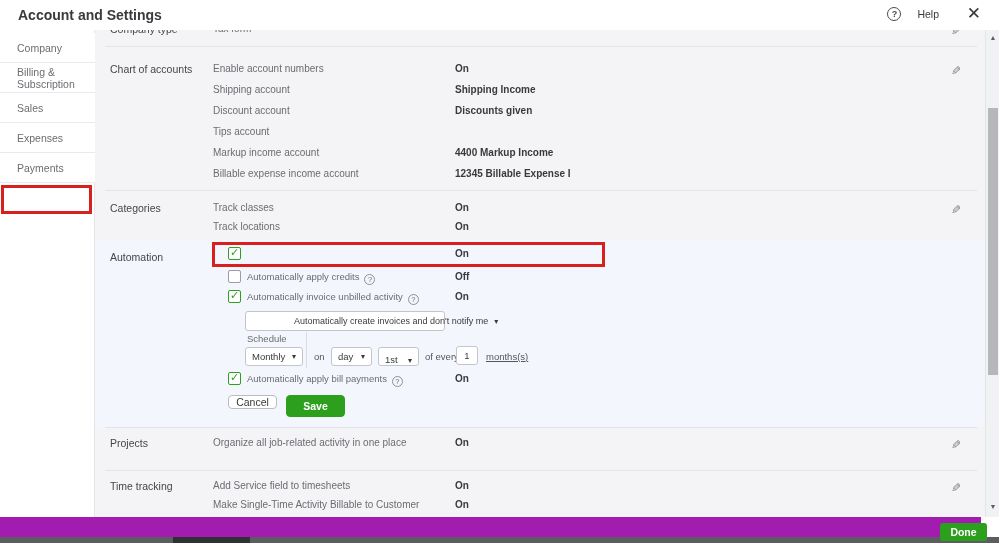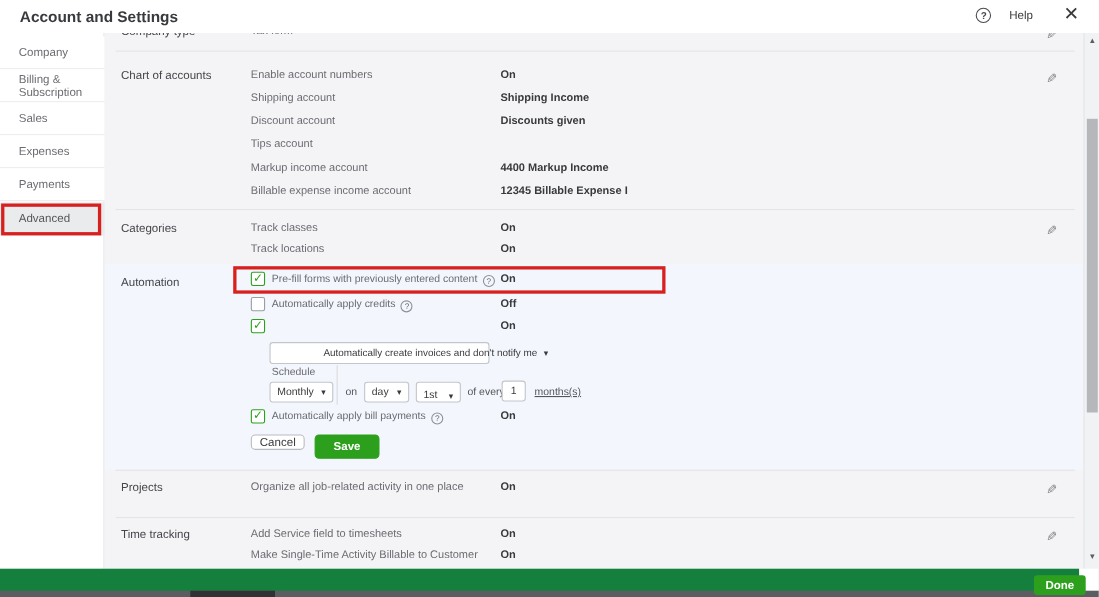--- a/index.html
+++ b/index.html
@@ -24,21 +24,21 @@
   .sidebar { position:absolute; left:0; top:30px; width:95px; height:487px; background:#fff; border-right:1px solid #e4e5e8; z-index:4; }
   .side-item { position:absolute; left:0; width:95px; height:30px; border-bottom:1px solid #e9eaec;
                font-size:10.5px; color:#6c6d72; display:flex; align-items:center; padding-left:17px; cursor:pointer; background:#fff; }
   .side-item.selected { background:#eaebed; color:#55565b; }
   .side-annotation { position:absolute; left:1px; top:185px; width:91px; height:29px;
                      border:3px solid #d8201f; z-index:6; pointer-events:none; }
   
   .content { position:absolute; left:95px; top:30px; width:890px; height:487px; background:#f4f4f6; overflow:hidden; }
   .divider { position:absolute; left:10px; right:8px; height:1px; background:#e3e4e8; }
   .sec-title { position:absolute; left:15px; font-size:10.5px; color:#45464b; }
-  .lbl { position:absolute; left:133px; font-size:10px; color:#6b6c72; white-space:nowrap; }
+  .lbl { position:absolute; left:118px; font-size:10px; color:#6b6c72; white-space:nowrap; }
   .val { position:absolute; left:360px; font-size:10px; font-weight:700; color:#393a3d; white-space:nowrap; }
   .pencil { position:absolute; left:856px; width:16px; height:16px; color:#7b7c82; font-size:12px; cursor:pointer; }
   .pencil::before { content:"✎"; display:inline-block; transform:scaleX(-1); }
   
   .auto-bg { position:absolute; left:0; top:210px; width:890px; height:187px; background:#f3f6fc; }
   .check { position:absolute; left:133px; width:13px; height:13px; background:#fff; border:1px solid #9a9da3; border-radius:2px; cursor:pointer; }
   .check.checked { border-color:#2ca01c; }
   .check.checked::before { content:"✓"; position:absolute; left:1px; top:-2px; font-size:11px; font-weight:700; color:#2ca01c; }
   .chk-lbl { position:absolute; left:152px; font-size:9.5px; color:#6b6c72; white-space:nowrap; }
   .qicon { display:inline-block; width:11px; height:11px; border:1px solid #8e9096; border-radius:50%;
@@ -56,21 +56,21 @@
   .btn-cancel { left:133px; top:365px; width:49px; height:14px; background:#fff; border:1px solid #b8bcc2; color:#393a3d; }
   .btn-save { left:191px; top:365px; width:59px; height:22px; background:#2ca01c; border:1px solid #2ca01c; color:#fff; font-weight:700; }
   .annotation-row { position:absolute; left:117px; top:212px; width:393px; height:25px; border:3px solid #d8201f; z-index:6; pointer-events:none; }
   
   .scrollbar { position:absolute; left:985px; top:30px; width:14px; height:487px; background:#f1f2f4; border-left:1px solid #e3e4e6; }
   .sb-arrow { position:absolute; left:0; width:14px; height:12px; font-size:7px; color:#5c5d61; text-align:center; line-height:12px; cursor:pointer; }
   .sb-up { top:2px; } .sb-up::before { content:"▲"; }
   .sb-down { bottom:4px; } .sb-down::before { content:"▼"; }
   .sb-thumb { position:absolute; left:2px; top:78px; width:10px; height:267px; background:#b5b7bb; cursor:pointer; }
   
-  .footer { position:absolute; left:0; top:517px; width:981px; height:26px; background:#15803d; z-index:7; }
+  .footer { position:absolute; left:0; top:517px; width:981px; height:26px; background:#a21caf; z-index:7; }
   .task-strip { position:absolute; left:0; top:20px; width:999px; height:6px; background:#5c5d61; }
   .task-block { position:absolute; left:173px; top:20px; width:77px; height:6px; background:#303134; }
   .btn-done { position:absolute; left:940px; top:6px; width:47px; height:18px; background:#2ca01c; border-radius:3px;
               color:#fff; font-size:10.5px; font-weight:700; display:flex; align-items:center; justify-content:center; cursor:pointer; z-index:8; }
   .clip-top { top:-7px; }
 </style>
 </head>
 <body>
 
 <div class="screen">
@@ -83,21 +83,20 @@
     </div>
     <span class="close-x"></span>
   </div>
 
   <div class="sidebar">
     <div class="side-item" style="top:3px">Company</div>
     <div class="side-item" style="top:33px">Billing &amp; Subscription</div>
     <div class="side-item" style="top:63px">Sales</div>
     <div class="side-item" style="top:93px">Expenses</div>
     <div class="side-item" style="top:123px">Payments</div>
-    <div class="side-item selected" style="top:154px">Advanced</div>
   </div>
   <div class="side-annotation"></div>
 
   <div class="content">
 
     <div class="sec-title clip-top">Company type</div>
     <div class="lbl clip-top">Tax form</div>
     <span class="pencil" style="top:-6px"></span>
     <div class="divider" style="top:16px"></div>
 
@@ -122,29 +121,29 @@
     <div class="val" style="top:172px">On</div>
     <div class="lbl" style="top:191px">Track locations</div>
     <div class="val" style="top:191px">On</div>
     <span class="pencil" style="top:173px"></span>
     <div class="divider" style="top:210px"></div>
 
     <div class="auto-bg"></div>
     <div class="sec-title" style="top:221px">Automation</div>
 
     <div class="check checked" style="top:217px"></div>
-    <div class="chk-lbl" style="top:218px"><span>Pre-fill forms with previously entered content</span><span class="qicon"></span></div>
     <div class="val" style="top:218px">On</div>
     <div class="annotation-row"></div>
 
     <div class="check" style="top:240px"></div>
     <div class="chk-lbl" style="top:241px"><span>Automatically apply credits</span><span class="qicon"></span></div>
     <div class="val" style="top:241px">Off</div>
 
     <div class="check checked" style="top:260px"></div>
+    <div class="chk-lbl" style="top:261px"><span>Automatically invoice unbilled activity</span><span class="qicon"></span></div>
     <div class="val" style="top:261px">On</div>
 
     <div class="select" style="left:150px; top:281px; width:200px; height:20px; font-size:9px;padding-left:48px;">
       <span>Automatically create invoices and don't notify me</span>
       <span class="chev"></span>
     </div>
 
     <div class="mini-txt" style="left:152px; top:303px;">Schedule</div>
     <div class="vdiv"></div>
 

